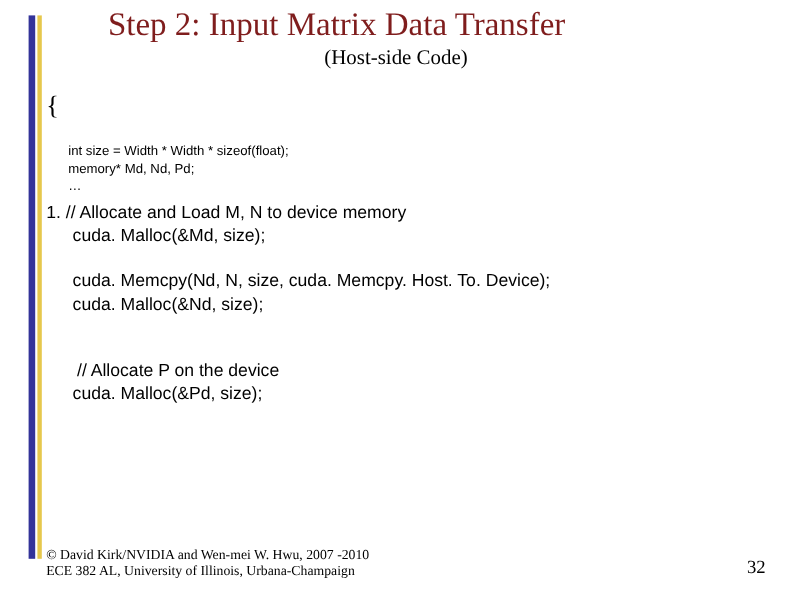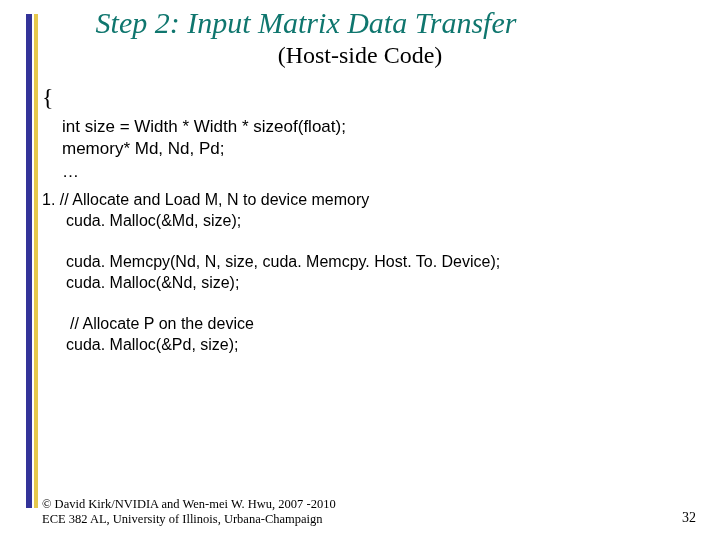--- a/index.html
+++ b/index.html
@@ -27,63 +27,62 @@
     height: 494px;
     background: #e6c84c;
   }
   .title {
     position: absolute;
     left: 0;
     top: 6px;
     width: 612px;
     text-align: center;
     font-size: 30px;
-    color: #0f766e;
-    font-style: italic;
+    color: #7f1d1d;
   }
   .subtitle {
     position: absolute;
     left: 0;
     top: 42px;
     width: 720px;
     text-align: center;
-    font-size: 24px;
+    font-size: 19px;
     color: #000;
   }
   .content {
     position: absolute;
     left: 42px;
     top: 82px;
     width: 660px;
     font-family: Arial, Helvetica, sans-serif;
     color: #000;
   }
   .sig   { font-size: 20px; line-height: 1.25; }
   .brace { font-size: 24px; font-family: "Times New Roman", serif; line-height: 1.1; margin-top: 2px; }
-  .locals { font-size: 17px; line-height: 1.3; margin: 6px 0 0 20px; }
+  .locals { font-size: 12px; line-height: 1.3; margin: 20px 0 0 20px; }
   .body  { font-size: 16px; line-height: 1.32; margin-top: 6px; }
   .ind1  { padding-left: 24px; display: block; }
-  .ind2  { padding-left: 28px; display: block; }
+  .ind2  { padding-left: 28px; display: block; margin-top: 19px; }
   .gap   { height: 20px; }
   .footer {
     position: absolute;
     left: 42px;
     bottom: 12px;
     font-family: "Times New Roman", serif;
     font-size: 12.5px;
     line-height: 1.25;
     color: #000;
     margin-top: 20px;
   }
   .pagenum {
     position: absolute;
     right: 24px;
     bottom: 14px;
     font-family: "Times New Roman", serif;
-    font-size: 14px;
+    font-size: 17px;
     color: #000;
   }
 </style>
 </head>
 <body>
 
 <div class="rule-blue"></div>
 <div class="rule-yellow"></div>
 
 <div class="title">Step 2: Input Matrix Data Transfer</div>

